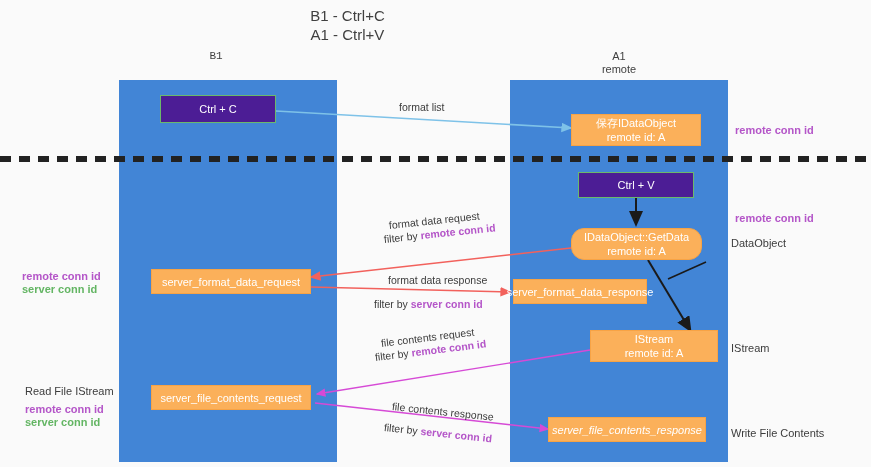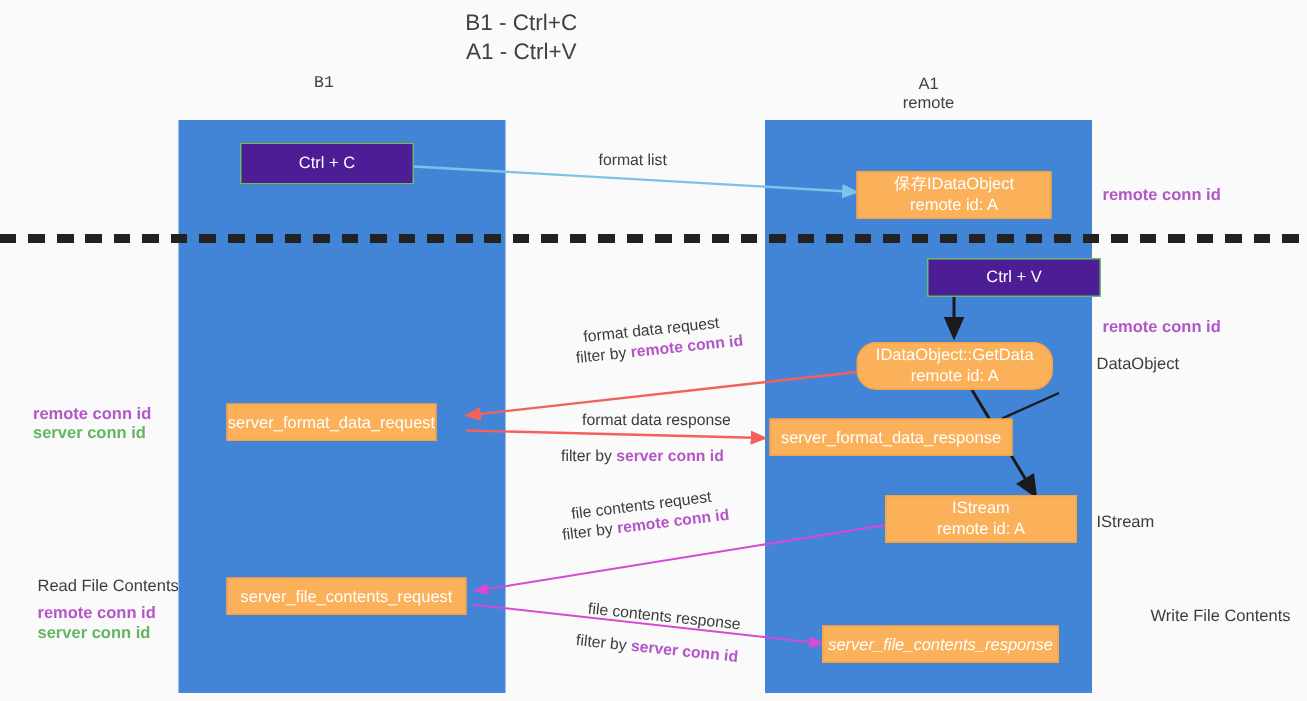--- a/index.html
+++ b/index.html
@@ -110,34 +110,34 @@
 
   <div class="box green" style="left:160px;top:95px;width:116px;height:28px;">
     <span>Ctrl + C</span>
   </div>
 
   <div class="box orange" style="left:571px;top:114px;width:130px;height:32px;">
     <span>保存IDataObject</span>
     <span>remote id: A</span>
   </div>
 
-  <div class="box green" style="left:578px;top:172px;width:116px;height:26px;margin-left:40px;">
+  <div class="box green" style="left:578px;top:172px;width:116px;height:26px;">
     <span>Ctrl + V</span>
   </div>
 
   <div class="box orange" style="left:571px;top:228px;width:131px;height:32px;border-radius:13px;">
     <span>IDataObject::GetData</span>
     <span>remote id: A</span>
   </div>
 
-  <div class="box orange" style="left:151px;top:269px;width:140px;height:25px;">
+  <div class="box orange" style="left:151px;top:269px;width:160px;height:25px;">
     <span>server_format_data_request</span>
   </div>
 
-  <div class="box orange" style="left:513px;top:279px;width:162px;height:25px;">
+  <div class="box orange" style="left:513px;top:279px;width:134px;height:25px;">
     <span>server_format_data_response</span>
   </div>
 
   <div class="box orange" style="left:590px;top:330px;width:128px;height:32px;">
     <span>IStream</span>
     <span>remote id: A</span>
   </div>
 
   <div class="box orange" style="left:151px;top:385px;width:160px;height:25px;">
     <span>server_file_contents_request</span>
@@ -166,22 +166,22 @@
 
   <div class="edgelbl rot" style="left:392px;top:400px;transform:rotate(6deg);">file contents response</div>
   <div class="edgelbl rot" style="left:384px;top:421px;transform:rotate(6deg);">
     <span>filter by </span><span class="p">server conn id</span>
   </div>
 
   <div class="lbl purple" style="left:735px;top:123px;">remote conn id</div>
   <div class="lbl purple" style="left:735px;top:211px;">remote conn id</div>
   <div class="lbl" style="left:731px;top:236px;">DataObject</div>
   <div class="lbl" style="left:731px;top:341px;">IStream</div>
-  <div class="lbl" style="left:731px;top:404px;margin-left:36px;">Write File Contents</div>
+  <div class="lbl" style="left:731px;top:426px;">Write File Contents</div>
 
   <div class="lbl purple" style="left:22px;top:269px;">remote conn id</div>
   <div class="lbl green" style="left:22px;top:282px;">server conn id</div>
 
-  <div class="lbl" style="left:25px;top:384px;">Read File Contents</div>
+  <div class="lbl" style="left:25px;top:384px;">Read File IStream</div>
   <div class="lbl purple" style="left:25px;top:402px;">remote conn id</div>
   <div class="lbl green" style="left:25px;top:415px;">server conn id</div>
 
 </div>
 
 </body></html>

